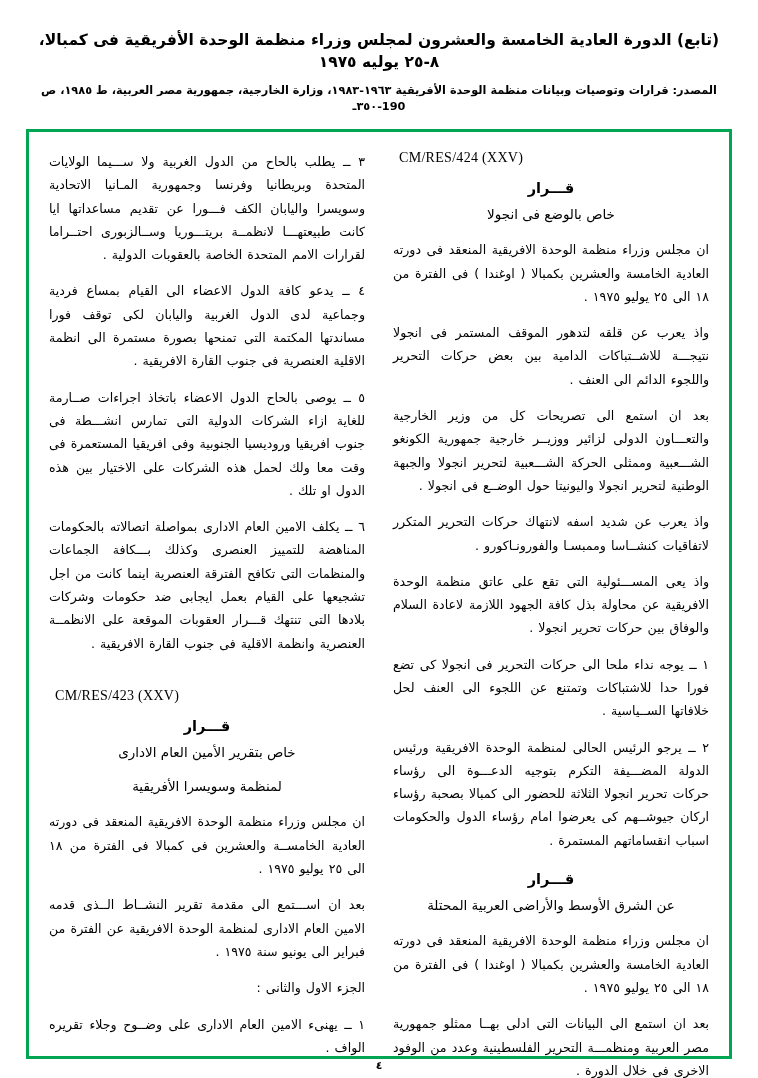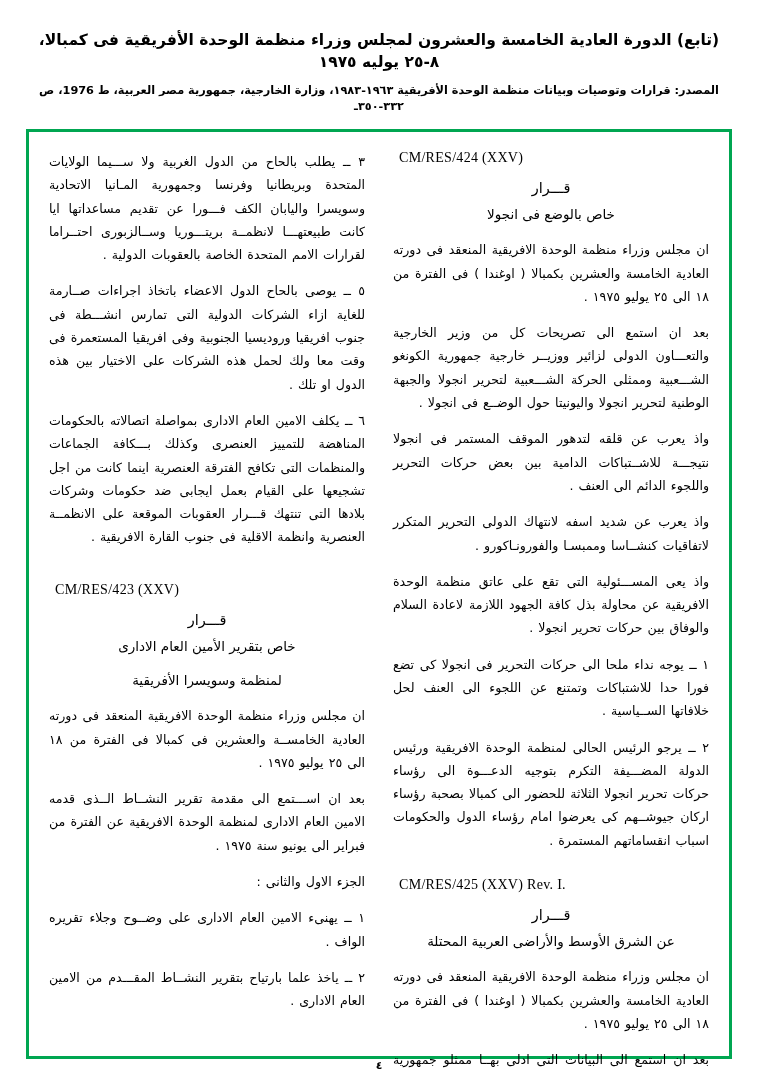--- a/index.html
+++ b/index.html
@@ -65,21 +65,21 @@
     font-weight: normal;
     direction: ltr;
     text-align: left;
     margin: 6px 0 14px 6px;
     letter-spacing: 0.3px;
   }
   .res-code.first { margin-top: 0; }
   .heading-word {
     text-align: center;
     font-size: 14.5px;
-    font-weight: normal;
+    font-weight: bold;
     letter-spacing: 3px;
     margin: 0 0 8px 0;
   }
   .heading-sub {
     text-align: center;
     font-size: 13.5px;
     font-weight: normal;
     line-height: 1.5;
     margin: 0 0 14px 0;
   }
@@ -103,53 +103,53 @@
   }
   .spacer-sm { height: 6px; }
   .spacer-md { height: 14px; }
 </style>
 </head>
 <body>
 
 <div class="page">
 
   <div class="header-title">(تابع) الدورة العادية الخامسة والعشرون لمجلس وزراء منظمة الوحدة الأفريقية فى كمبالا، ٨-٢٥ يوليه ١٩٧٥</div>
-  <div class="header-source">المصدر: قرارات وتوصيات وبيانات منظمة الوحدة الأفريقية ١٩٦٣-١٩٨٣، وزارة الخارجية، جمهورية مصر العربية، ط 1976، ص ٣٣٢-٣٥٠ـ</div>
+  <div class="header-source">المصدر: قرارات وتوصيات وبيانات منظمة الوحدة الأفريقية ١٩٦٣-١٩٨٣، وزارة الخارجية، جمهورية مصر العربية، ط ١٩٨٥، ص 190-٣٥٠ـ</div>
 
   <div class="frame" style="border-color: rgb(0, 166, 81);">
     <div class="cols">
 
       <div class="col">
 
         <div class="res-code first">CM/RES/424  (XXV)</div>
         <div class="heading-word">قـــرار</div>
         <div class="heading-sub">خاص بالوضع فى انجولا</div>
 
         <p class="para">ان مجلس وزراء منظمة الوحدة الافريقية المنعقد فى دورته العادية الخامسة والعشرين بكمبالا ( اوغندا ) فى الفترة من ١٨ الى ٢٥ يوليو ١٩٧٥ .</p>
+        <p class="para">واذ يعرب عن قلقه لتدهور الموقف المستمر فى انجولا نتيجـــة للاشــتباكات الدامية بين بعض حركات التحرير واللجوء الدائم الى العنف .</p>
         <p class="para">بعد ان استمع الى تصريحات كل من وزير الخارجية والتعـــاون الدولى لزائير ووزيــر خارجية جمهورية الكونغو الشـــعبية وممثلى الحركة الشـــعبية لتحرير انجولا والجبهة الوطنية لتحرير انجولا واليونيتا حول الوضــع فى انجولا .</p>
-        <p class="para">واذ يعرب عن قلقه لتدهور الموقف المستمر فى انجولا نتيجـــة للاشــتباكات الدامية بين بعض حركات التحرير واللجوء الدائم الى العنف .</p>
-        <p class="para">واذ يعرب عن شديد اسفه لانتهاك الدولى التحرير المتكرر لاتفاقيات كنشــاسا وممبسـا والفورونـاكورو .</p>
+        <p class="para">واذ يعرب عن شديد اسفه لانتهاك حركات التحرير المتكرر لاتفاقيات كنشــاسا وممبسـا والفورونـاكورو .</p>
         <p class="para">واذ يعى المســـئولية التى تقع على عاتق منظمة الوحدة الافريقية عن محاولة بذل كافة الجهود اللازمة لاعادة السلام والوفاق بين حركات تحرير انجولا .</p>
         <p class="para">١ ــ يوجه نداء ملحا الى حركات التحرير فى انجولا كى تضع فورا حدا للاشتباكات وتمتنع عن اللجوء الى العنف لحل خلافاتها الســياسية .</p>
         <p class="para">٢ ــ يرجو الرئيس الحالى لمنظمة الوحدة الافريقية ورئيس الدولة المضـــيفة التكرم بتوجيه الدعـــوة الى رؤساء حركات تحرير انجولا الثلاثة للحضور الى كمبالا بصحبة رؤساء اركان جيوشــهم كى يعرضوا امام رؤساء الدول والحكومات اسباب انقساماتهم المستمرة .</p>
 
         <div class="spacer-sm"></div>
 
-        <div class="res-code">CM/RES/425  (XXV)  Rev. I.</div>
         <div class="heading-word">قـــرار</div>
         <div class="heading-sub">عن الشرق الأوسط والأراضى العربية المحتلة</div>
 
         <p class="para">ان مجلس وزراء منظمة الوحدة الافريقية المنعقد فى دورته العادية الخامسة والعشرين بكمبالا ( اوغندا ) فى الفترة من ١٨ الى ٢٥ يوليو ١٩٧٥ .</p>
         <p class="para">بعد ان استمع الى البيانات التى ادلى بهــا ممثلو جمهورية مصر العربية ومنظمـــة التحرير الفلسطينية وعدد من الوفود الاخرى فى خلال الدورة .</p>
 
       </div>
 
       <div class="col">
 
         <p class="para">٣ ــ يطلب بالحاح من الدول الغربية ولا ســـيما الولايات المتحدة وبريطانيا وفرنسا وجمهورية المـانيا الاتحادية وسويسرا واليابان الكف فـــورا عن تقديم مساعداتها ايا كانت طبيعتهـــا لانظمــة بريتـــوريا وســالزبورى احتــراما لقرارات الامم المتحدة الخاصة بالعقوبات الدولية .</p>
+        <p class="para">٤ ــ يدعو كافة الدول الاعضاء الى القيام بمساع فردية وجماعية لدى الدول الغربية واليابان لكى توقف فورا مساندتها المكتمة التى تمنحها بصورة مستمرة الى انظمة الاقلية العنصرية فى جنوب القارة الافريقية .</p>
         <p class="para">٥ ــ يوصى بالحاح الدول الاعضاء باتخاذ اجراءات صــارمة للغاية ازاء الشركات الدولية التى تمارس انشـــطة فى جنوب افريقيا وروديسيا الجنوبية وفى افريقيا المستعمرة فى وقت معا ولك لحمل هذه الشركات على الاختيار بين هذه الدول او تلك .</p>
         <p class="para">٦ ــ يكلف الامين العام الادارى بمواصلة اتصالاته بالحكومات المناهضة للتمييز العنصرى وكذلك بـــكافة الجماعات والمنظمات التى تكافح الفترقة العنصرية اينما كانت من اجل تشجيعها على القيام بعمل ايجابى ضد حكومات وشركات بلادها التى تنتهك قـــرار العقوبات الموقعة على الانظمــة العنصرية وانظمة الاقلية فى جنوب القارة الافريقية .</p>
 
         <div class="spacer-md"></div>
 
         <div class="res-code">CM/RES/423  (XXV)</div>
         <div class="heading-word">قـــرار</div>
         <div class="heading-sub">خاص بتقرير الأمين العام الادارى</div>
         <div class="heading-sub">لمنظمة وسويسرا الأفريقية</div>
 

